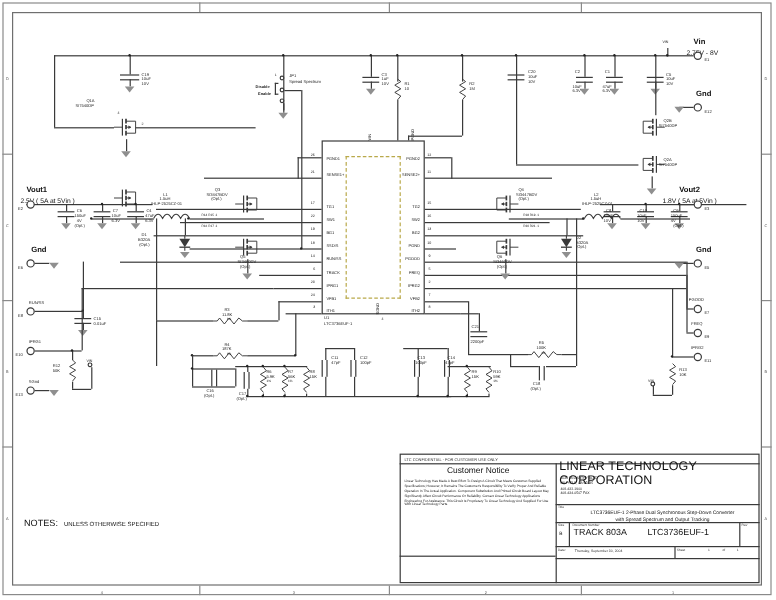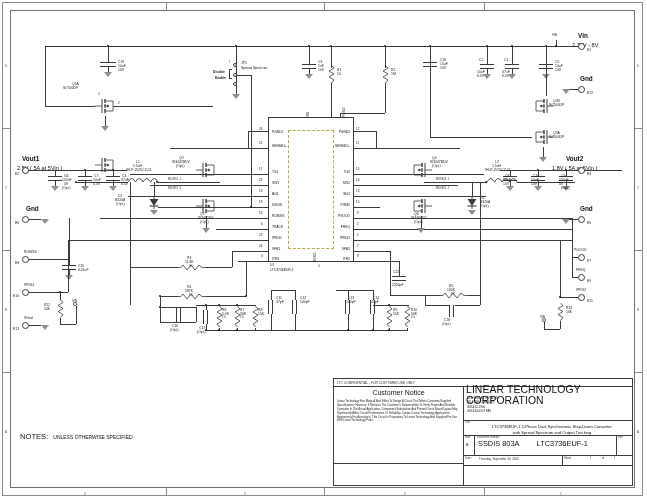--- a/index.html
+++ b/index.html
@@ -928,21 +928,21 @@
   <div class="tb-fld-lbl" style="left:465px;top:421px;">Title</div>
   <div id="tb-title">
     <div>LTC3736EUF-1  2-Phase Dual Synchronous Step-Down Converter</div>
     <div>with Spread Spectrum and Output Tracking</div>
   </div>
 
   <div class="tb-fld-lbl" style="left:465px;top:436px;">Size</div>
   <div class="tb-fld-val" style="left:466px;top:442px;font-size:4px;">B</div>
   <div class="tb-fld-lbl" style="left:477px;top:436px;">Document Number</div>
   <div id="docnum">
-    <span>SSDIS 803A</span>
+    <span>TRACK 803A</span>
     <span style="width:13px;"></span>
     <span>LTC3736EUF-1</span>
   </div>
   <div class="tb-fld-lbl" style="left:618px;top:436px;">Rev</div>
   <div class="tb-fld-val" style="left:620px;top:442px;"></div>
 
   <div class="tb-fld-lbl" style="left:465px;top:457px;">Date:</div>
   <div class="tb-fld-lbl" style="left:479px;top:457px;font-size:2.9px;">Thursday, September 30, 2004</div>
   <div class="tb-fld-lbl" style="left:564px;top:457px;">Sheet</div>
   <div class="tb-fld-lbl" style="left:590px;top:457px;">1</div>

